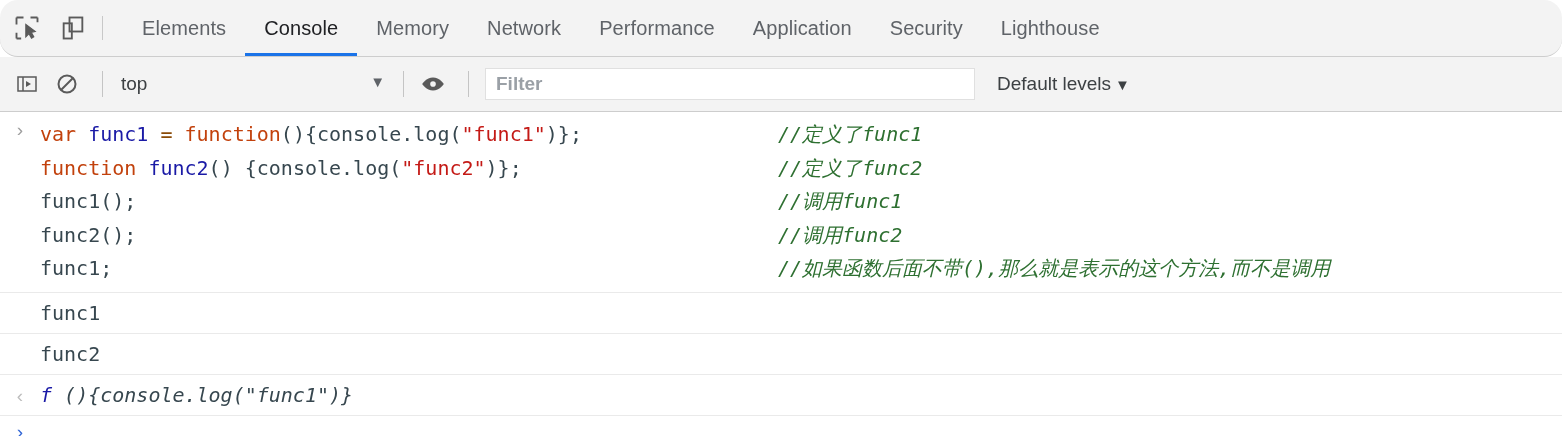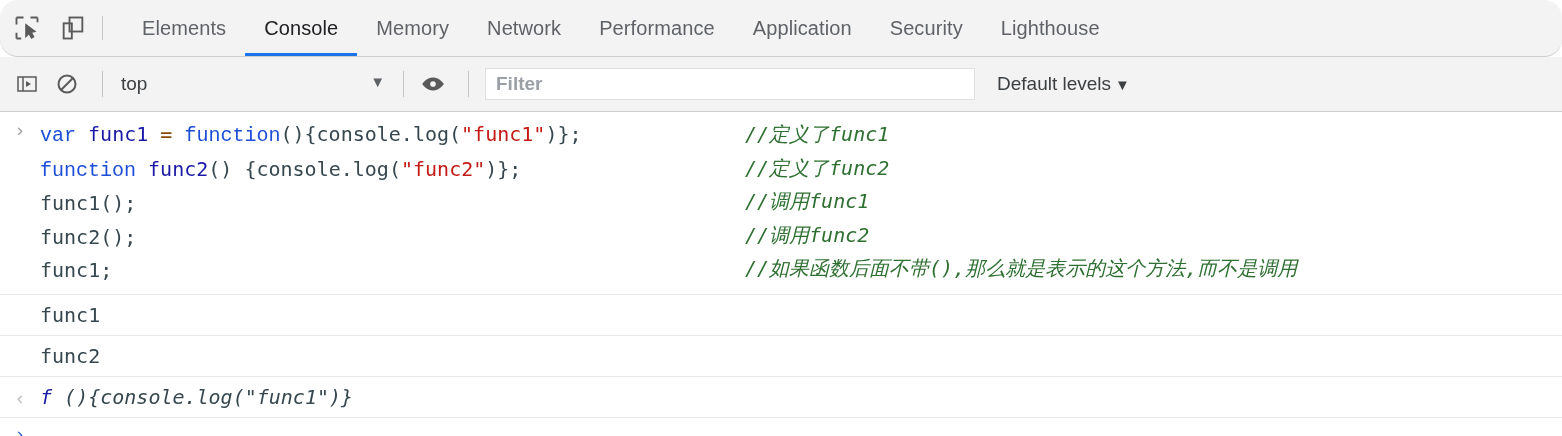--- a/index.html
+++ b/index.html
@@ -162,35 +162,36 @@
   }
   .code-col {
     flex: 0 0 705px;
   }
   .code-line {
     font-size: 20px;
     line-height: 33.5px;
     color: #37474f;
     white-space: pre;
   }
-  .kw      { color: #1d4ed8; font-family: Liberation Mono, monospace; }
+  .kw      { color: #c2410c; }
   .ident   { color: #1a1aa6; }
   .op      { color: #8a4b08; }
   .str     { color: #c41a16; }
   .plain   { color: #37474f; }
 
   .comment-col {
     flex: 1;
   }
   .comment-line {
     font-size: 20px;
     line-height: 33.5px;
     color: #2e7031;
     font-style: italic;
     white-space: pre;
+    margin-left: 33px;
   }
 
   .out-row {
     display: flex;
     align-items: center;
     height: 40px;
     border-bottom: 1px solid #eaeaea;
   }
   .out-text {
     font-size: 20px;

